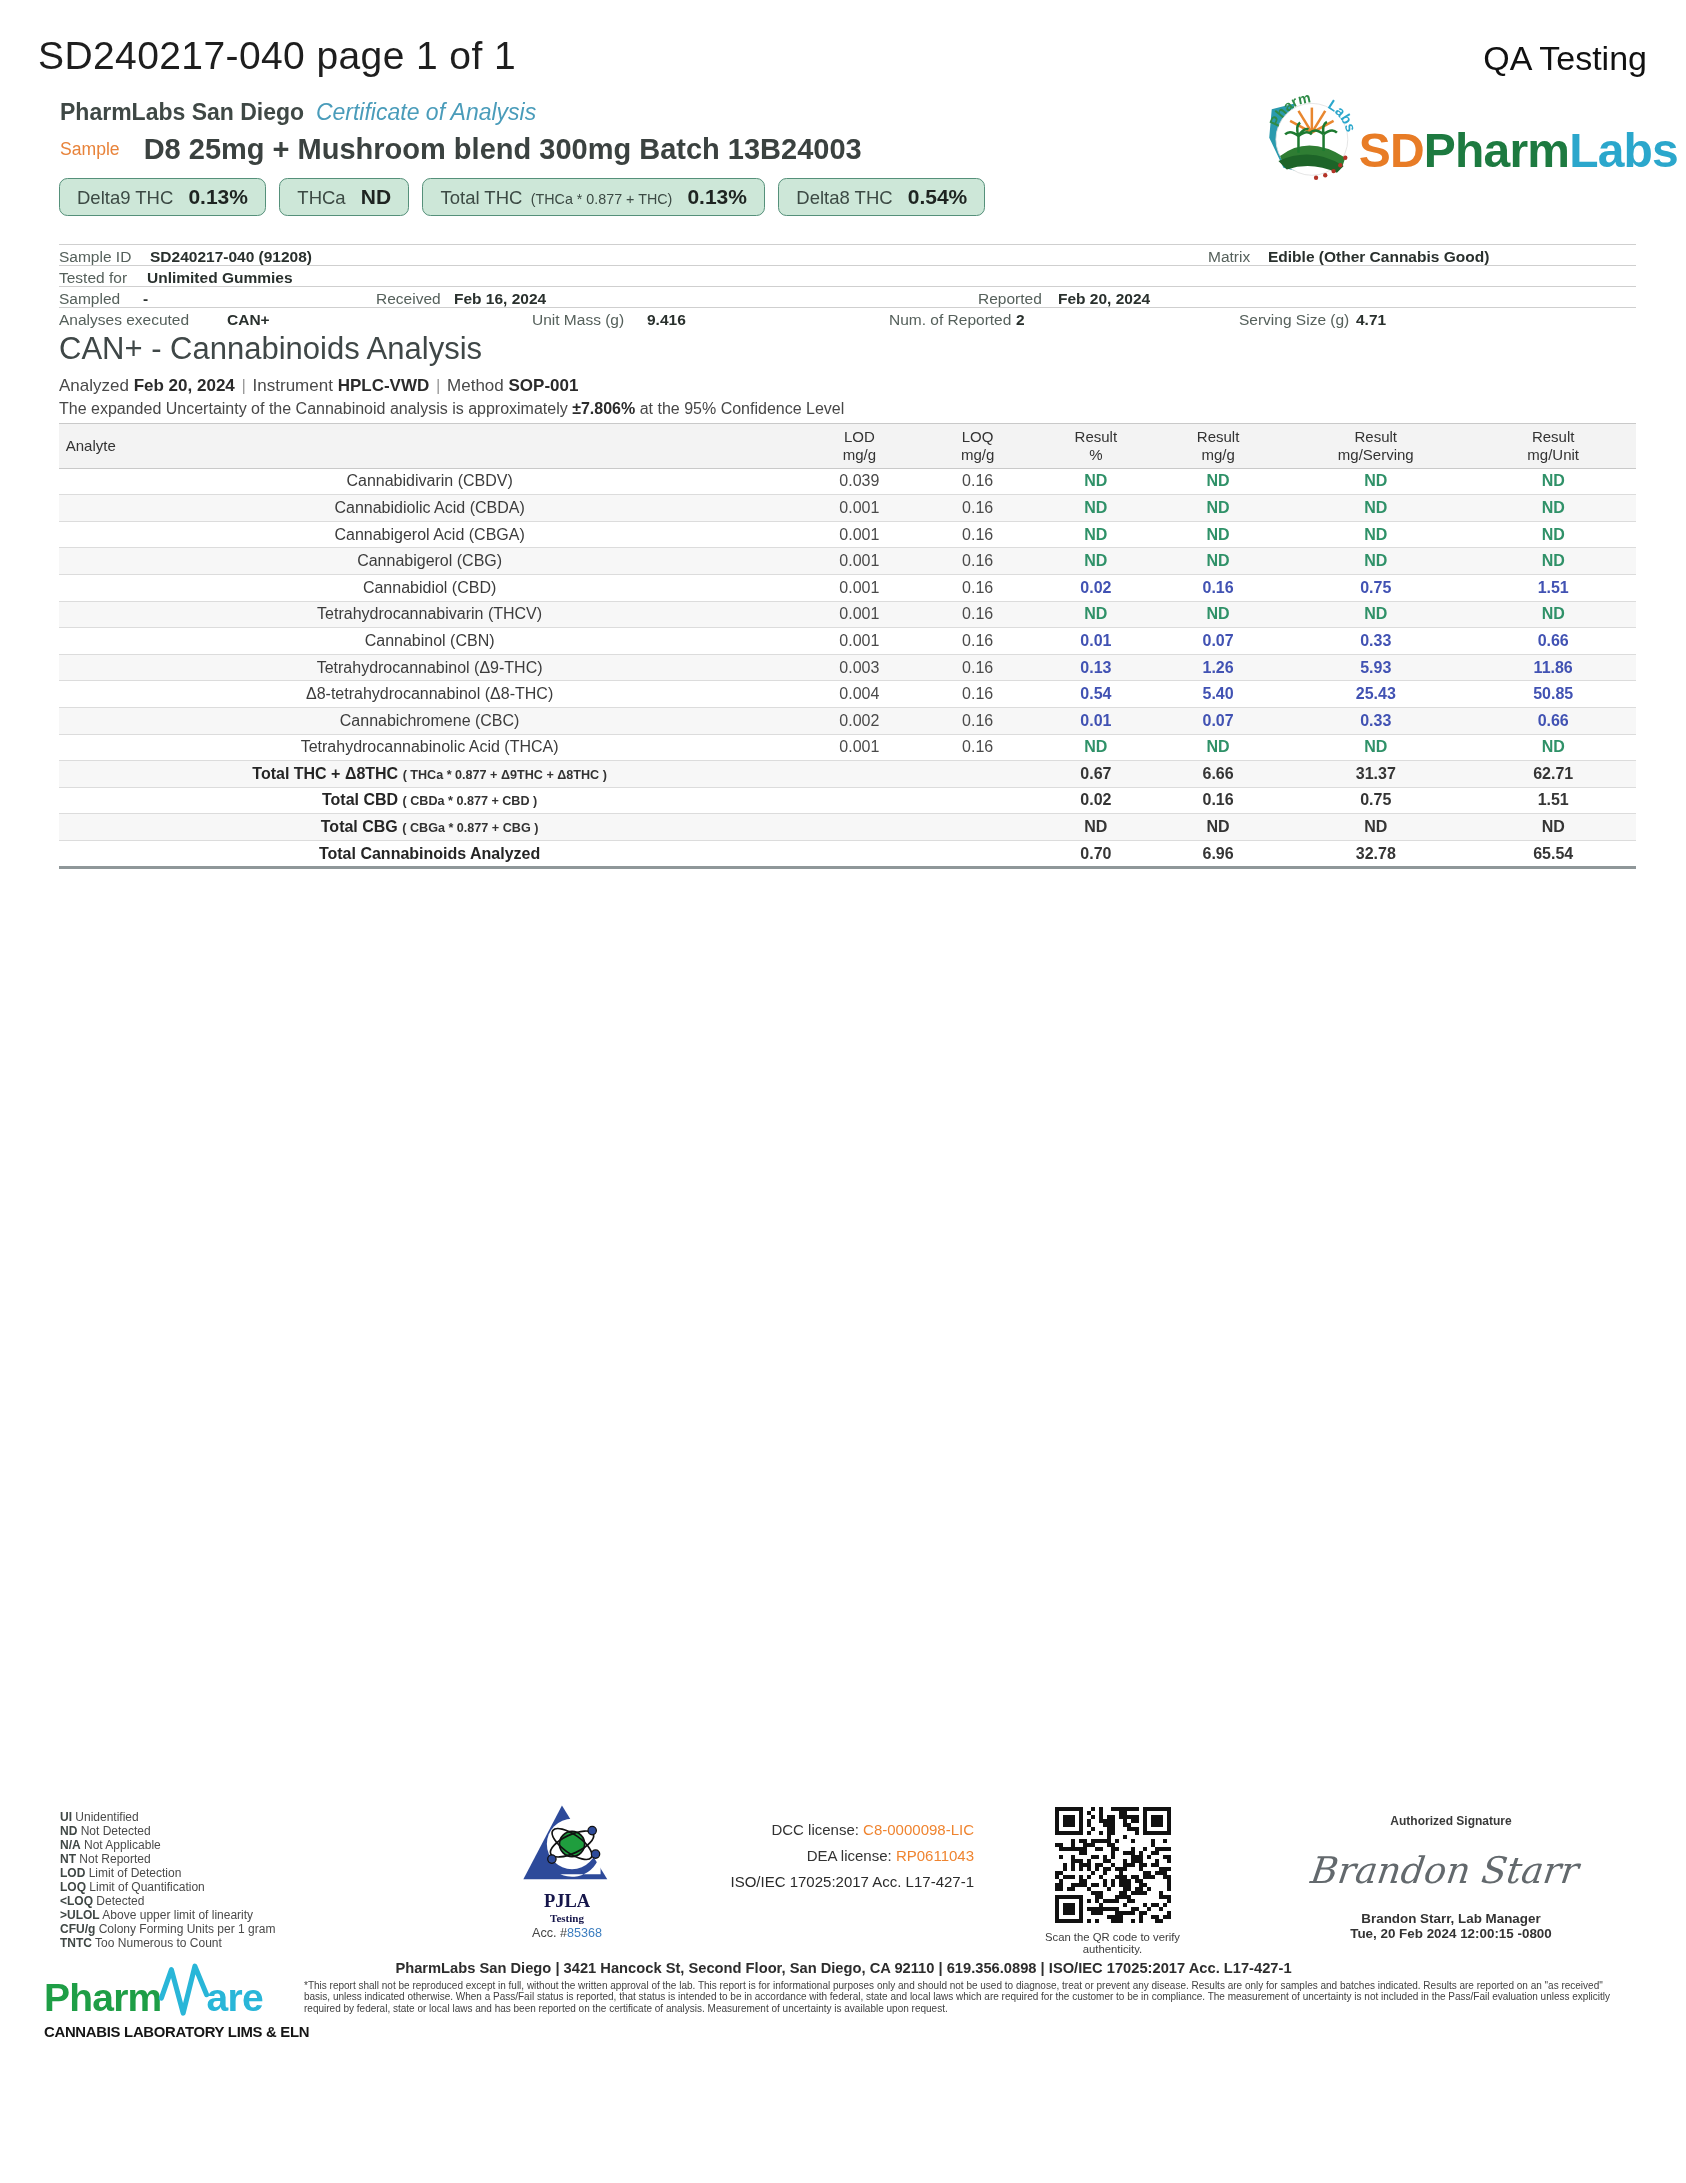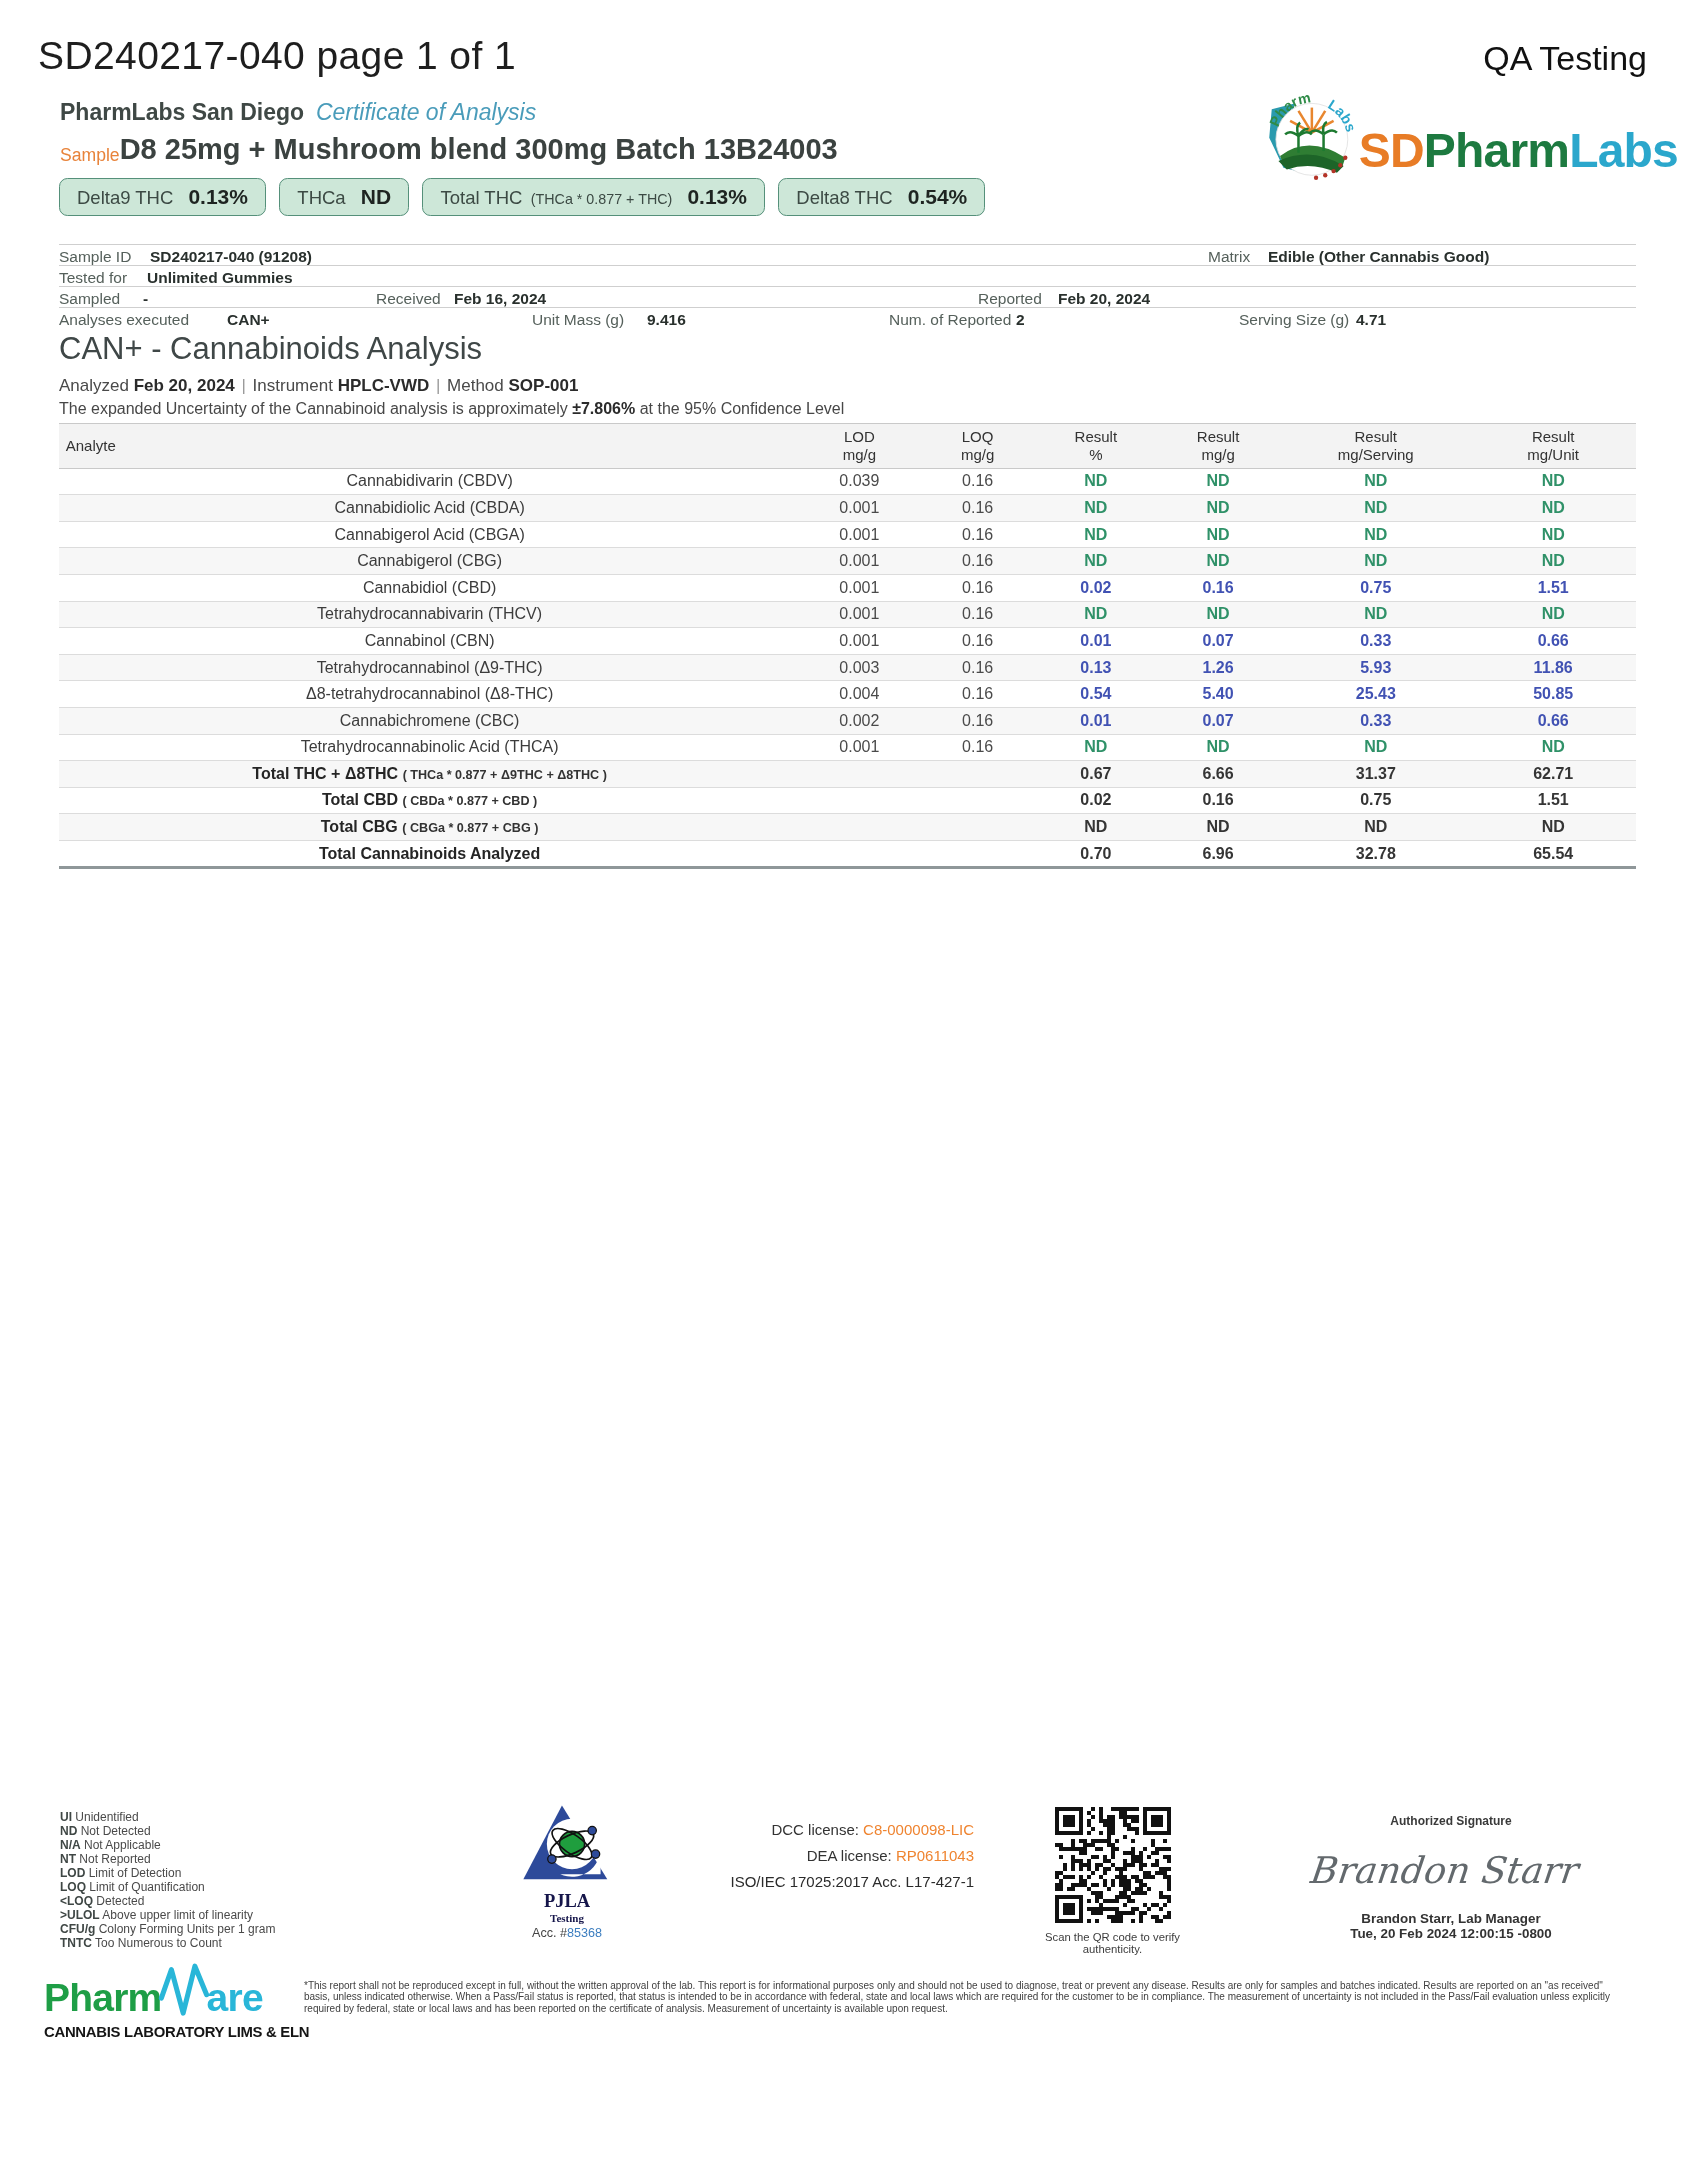--- a/index.html
+++ b/index.html
@@ -6,21 +6,21 @@
   html,body { background:#fff; }
   body { font-family:"Liberation Sans", sans-serif; color:#3c3c3c; }
   .page { position:relative; width:1687px; height:2183px; background:#fff; overflow:hidden; }
 
   
   .doc-title { position:absolute; left:38px; top:34px; font-size:39px; font-weight:500; color:#1e1e1e; letter-spacing:0.4px; }
   .qa-label { position:absolute; right:40px; top:39px; font-size:34px; font-weight:400; color:#111; }
   .lab-line { position:absolute; left:60px; top:99px; font-size:23px; }
   .lab-name { font-weight:700; color:#3f4845; }
   .coa-label { color:#4a9cba; margin-left:11.8px; font-weight:400;font-style:italic; }
-  .sample-line { position:absolute; left:60px; top:133px; display:flex; align-items:flex-end; gap:0; }
+  .sample-line { position:absolute; left:60px; top:133px; display:flex; align-items:center; gap:24px; }
   .sample-label { font-size:17.6px; color:#e8833a; }
   .sample-name { font-size:29px; font-weight:700; color:#3b4240; }
 
   .brand-logo { position:absolute; left:1250px; top:84px; display:flex; align-items:center; }
   .brand-text { font-size:48px; font-weight:700; letter-spacing:-0.8px; margin-left:1.7px; margin-top:23.5px; }
   .brand-sd { color:#e87c26; }
   .brand-pharm { color:#1d7a40; }
   .brand-labs { color:#2ba7cc; }
 
   
@@ -1279,20 +1279,21 @@
 
   <div class="sig-block">
     <div class="sig-label">Authorized Signature</div>
     <svg class="sig-script" width="290" height="65" viewBox="0 0 345 78">
       <text x="10" y="52" font-family="DejaVu Serif, serif" font-style="italic" font-size="44" fill="#63696d" transform="skewX(-8)">Brandon Starr</text>
     </svg>
     <div class="sig-name">Brandon Starr, Lab Manager</div>
     <div class="sig-time">Tue, 20 Feb 2024 12:00:15 -0800</div>
   </div>
 
+  <div class="address">PharmLabs San Diego | 3421 Hancock St, Second Floor, San Diego, CA 92110 | 619.356.0898 | ISO/IEC 17025:2017 Acc. L17-427-1</div>
   <div class="disclaimer">*This report shall not be reproduced except in full, without the written approval of the lab. This report is for informational purposes only and should not be used to diagnose, treat or prevent any disease. Results are only for samples and batches indicated. Results are reported on an "as received" basis, unless indicated otherwise. When a Pass/Fail status is reported, that status is intended to be in accordance with federal, state and local laws which are required for the customer to be in compliance. The measurement of uncertainty is not included in the Pass/Fail evaluation unless explicitly required by federal, state or local laws and has been reported on the certificate of analysis. Measurement of uncertainty is available upon request.</div>
 
   <div class="pharmware">
     <div class="pw-top">
       <span class="pw-pharm">Pharm</span>
       <svg width="52" height="59" viewBox="0 0 62 70" style="margin:0 -3.4px">
         <polyline points="4,44 16,10 30,62 44,6 58,40" fill="none" stroke="#29b6d8" stroke-width="6" stroke-linejoin="round" stroke-linecap="round"></polyline>
       </svg>
       <span class="pw-ware">are</span>
     </div>

